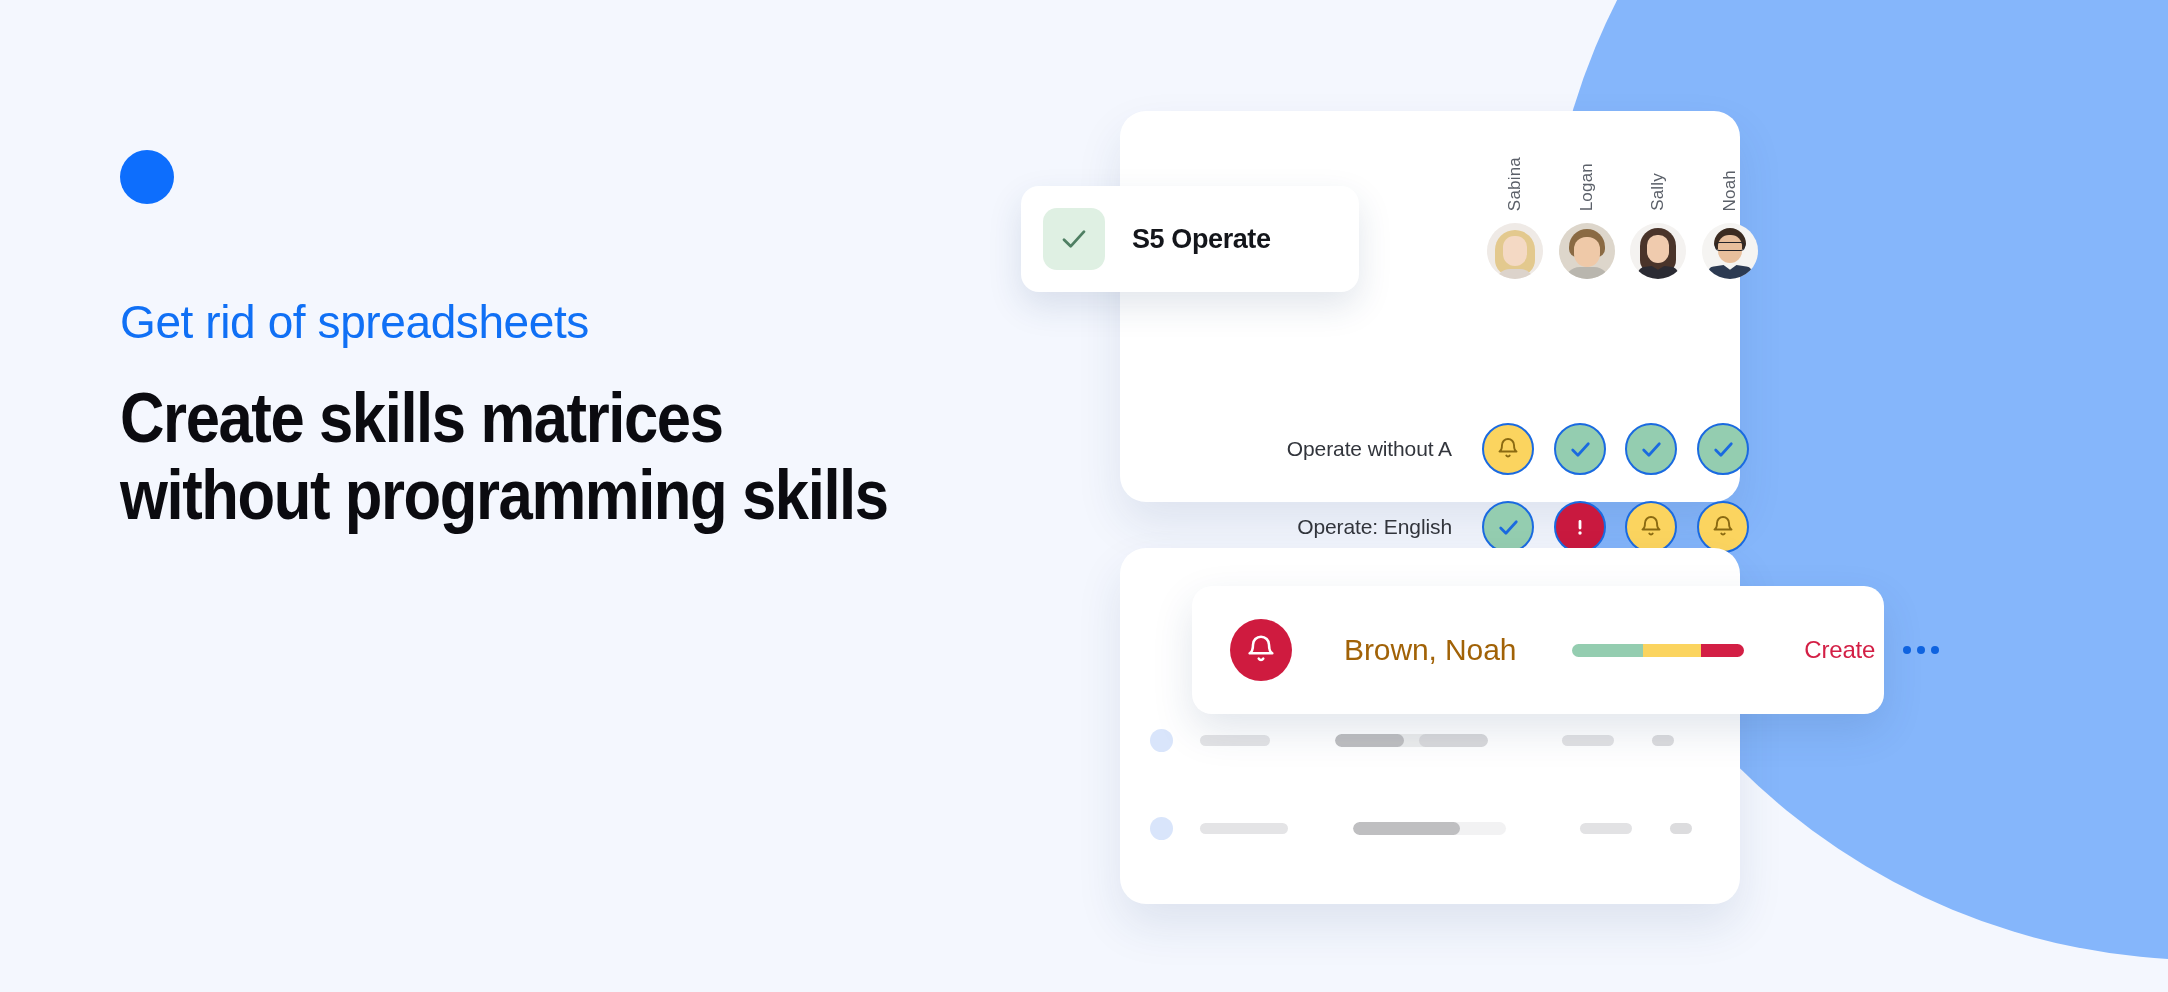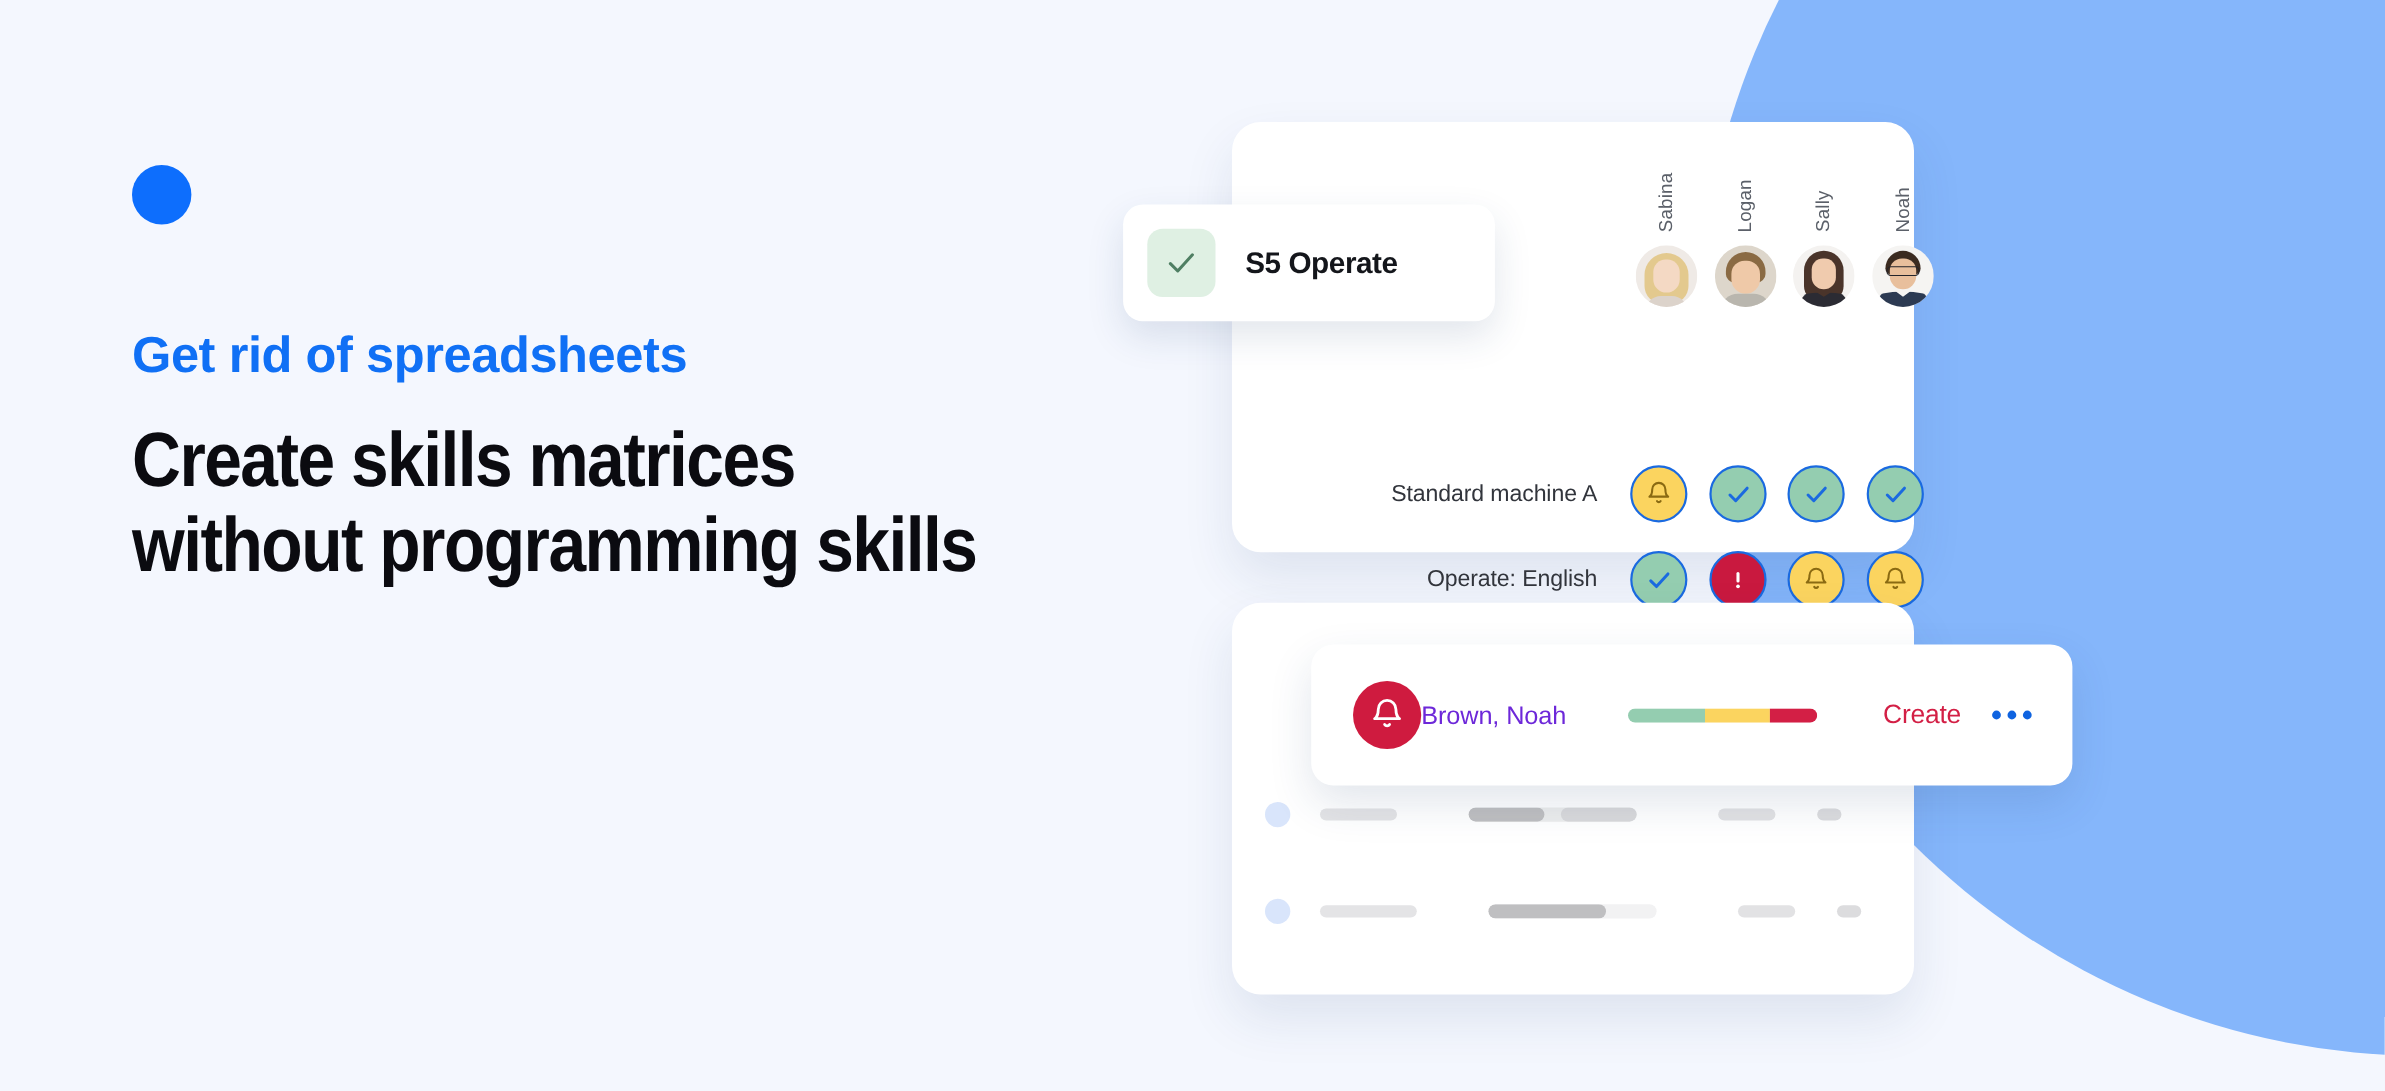--- a/index.html
+++ b/index.html
@@ -40,21 +40,21 @@
   }
   .accent-dot {
     width: 54px;
     height: 54px;
     border-radius: 50%;
     background: #0d6efd;
     margin-bottom: 93px;
   }
   .eyebrow {
     font-size: 46px;
-    font-weight: 700;
+    font-weight: 400;
     color: #1070f5;
     letter-spacing: -0.4px;
     line-height: 1.1;
     margin-bottom: 32px;
   }
   .headline {
     font-size: 70px;
     font-weight: 700;
     color: #0b0b10;
     line-height: 1.1;
@@ -217,22 +217,23 @@
     width: 62px;
     height: 62px;
     border-radius: 50%;
     background: #cf1b3f;
     display: flex;
     align-items: center;
     justify-content: center;
     flex: 0 0 auto;
   }
   .person-label {
-    font-size: 23px;
-    color: #6d28d9;
+    margin-left: 52px;
+    font-size: 30px;
+    color: #a16207;
     white-space: nowrap;
     letter-spacing: -0.1px;
   }
   .progress {
     margin-left: 56px;
     width: 172px;
     height: 13px;
     border-radius: 7px;
     overflow: hidden;
     display: flex;
@@ -339,21 +340,21 @@
             <div class="av-hair"></div>
             <div class="av-face"></div>
           <div class="av-glass"></div>
             <div class="av-body"></div>
         </div>
       </div>
 
     </div>
 
     <div class="skill-row r1">
-      <div class="skill-label">Standard machine A</div>
+      <div class="skill-label">Operate without A</div>
       <div class="skill-cells">
         <div class="cell warn">
           <svg width="24" height="24" viewBox="0 0 24 24" fill="none" stroke="#8a6a12" stroke-width="1.9" stroke-linecap="round" stroke-linejoin="round">
             <path d="M18 8A6 6 0 1 0 6 8c0 5-2.5 6.5-2.5 6.5h17S18 13 18 8z"></path>
             <path d="M10.3 18.5a2 2 0 0 0 3.4 0"></path>
           </svg>
         </div>
         <div class="cell ok">
           <svg width="25" height="25" viewBox="0 0 24 24" fill="none" stroke="#1a6ae0" stroke-width="2.6" stroke-linecap="round" stroke-linejoin="round">
             <path d="M4.5 12.5l5 5 10-11"></path>

